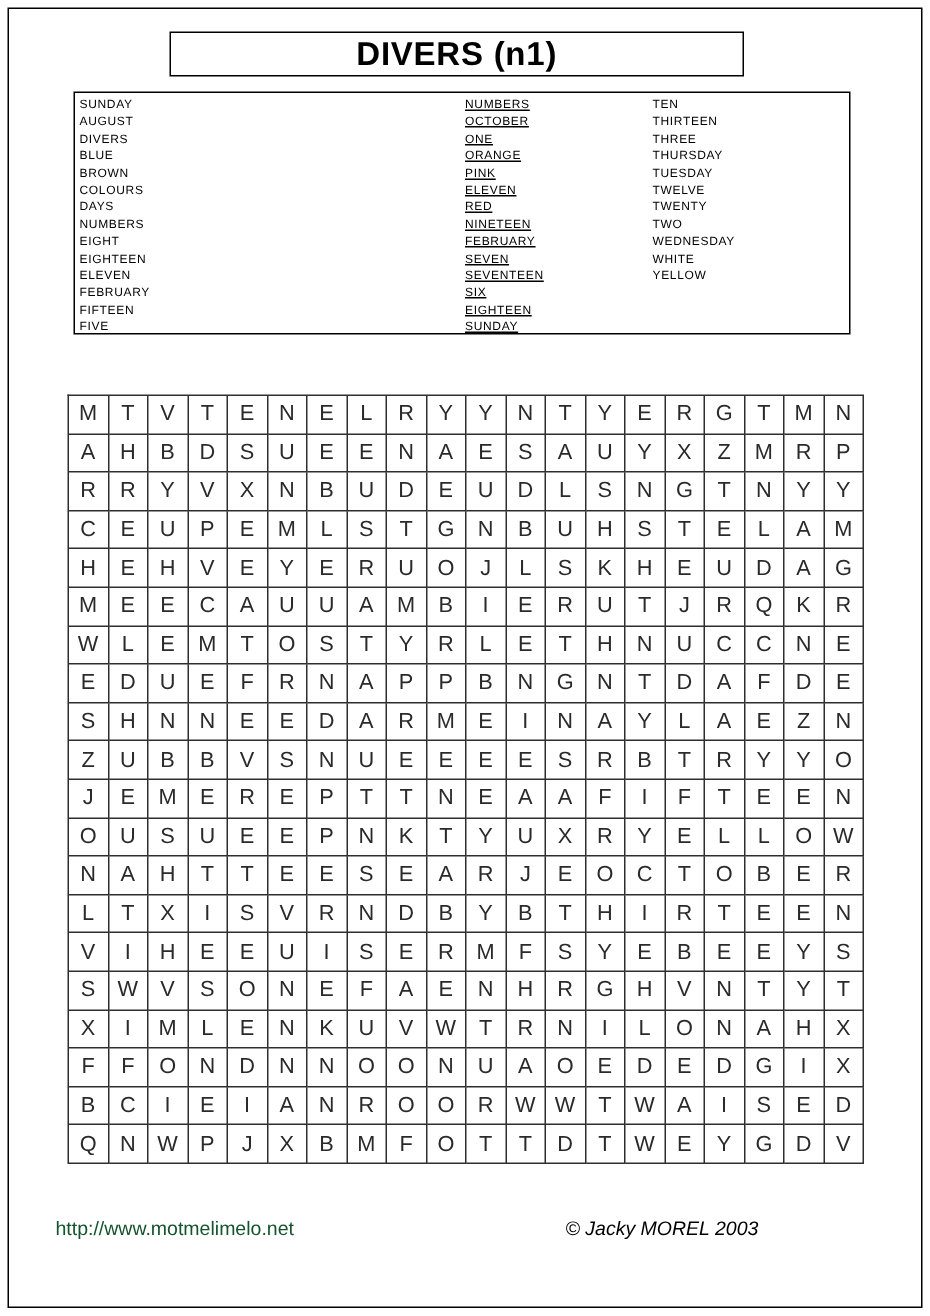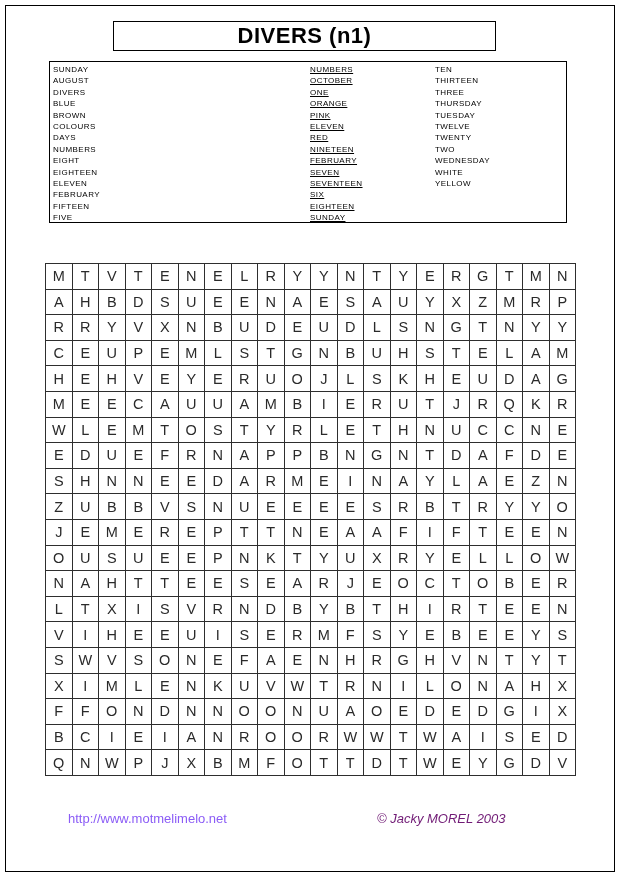--- a/index.html
+++ b/index.html
@@ -14,23 +14,23 @@
   .word-list { position:absolute; left:49px; top:61px; width:518px; height:162px;
     border:1px solid #000; }
   .wcol { position:absolute; top:2px; }
   .word { font-size:8px; line-height:11.4px; letter-spacing:0.45px; white-space:nowrap; }
   .grid { position:absolute; left:45px; top:263px;
     display:grid; grid-template-columns:repeat(20, 26.5px); grid-auto-rows:25.6px;
     border-top:1px solid #2e2e2e; border-left:1px solid #2e2e2e; background:#fff; }
   .cell { border-right:1px solid #2e2e2e; border-bottom:1px solid #2e2e2e;
     display:flex; align-items:center; justify-content:center;
     font-size:14.5px; font-weight:400; color:#2a2a2a; }
-  .footer-url { position:absolute; left:68px; top:811px; font-size:13px; color:#8b5cf6; }
+  .footer-url { position:absolute; left:37px; top:811px; font-size:13px; color:#14532d; }
   .footer-copyright { position:absolute; left:377px; top:811px; font-size:13px;
-    font-style:italic; color:#701a75; }
+    font-style:italic; color:#000000; }
 </style>
 </head>
 <body>
 
 <div class="page">
   <div class="page-border"></div>
 
   <div class="title-box">
     <span>DIVERS (n1)</span>
   </div>

